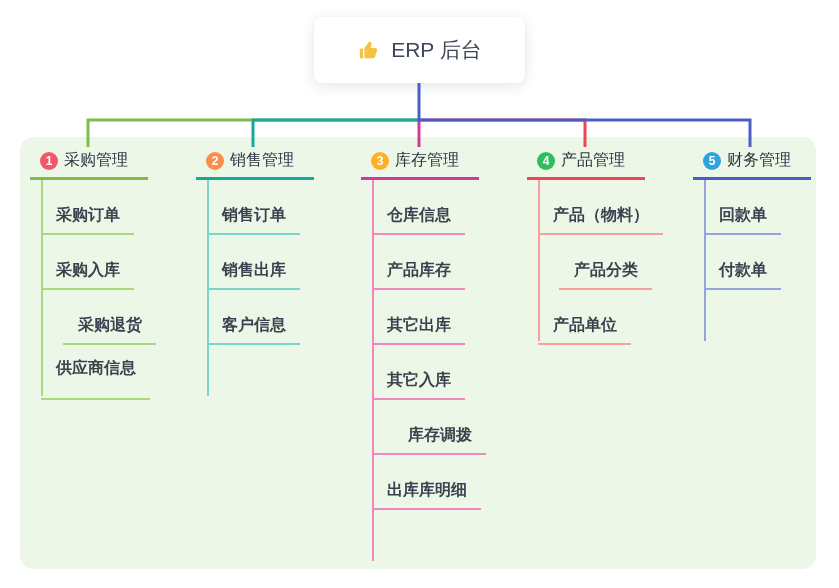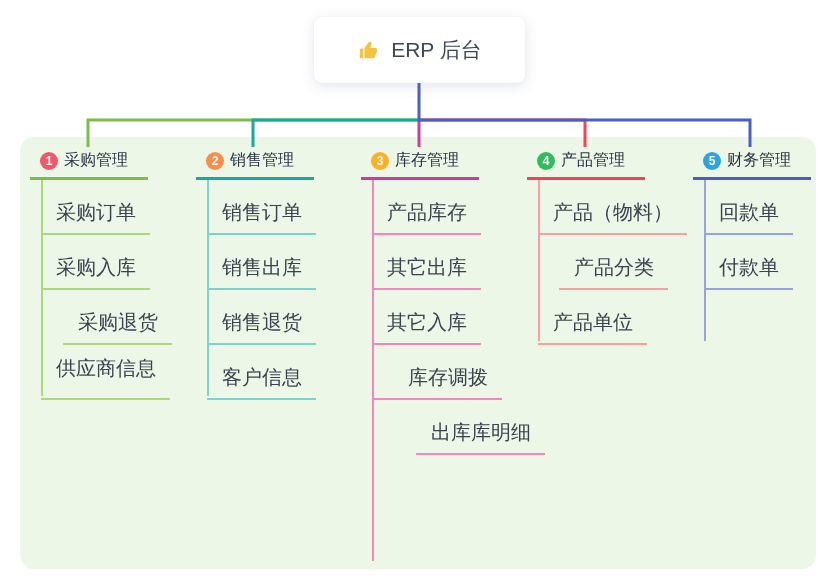--- a/index.html
+++ b/index.html
@@ -26,22 +26,22 @@
     font-size:16px;color:#2A3444;cursor:pointer;white-space:nowrap;
   }
   .badge{
     width:18px;height:18px;border-radius:50%;color:#fff;font-size:12px;font-weight:bold;
     display:flex;align-items:center;justify-content:center;flex:0 0 18px;line-height:1;
   }
   .children{position:absolute;left:11px;top:31px;}
   .vline{position:absolute;left:0;top:0;width:2px;background:#ccc;}
   .child{
     box-sizing:border-box;height:55px;display:flex;align-items:flex-end;width:max-content;
-    padding:0 14px 7px 15px;border-bottom:2px solid #ccc;font-size:20px;color:#39424E;
-    position:relative;cursor:pointer;white-space:nowrap;
+    padding:0 14px 7px 15px;border-bottom:2px solid #ccc;font-size:16px;color:#39424E;
+    position:relative;cursor:pointer;white-space:nowrap;font-weight:bold;
   }
   .child:first-child{height:51px;}
 </style>
 </head>
 <body>
 
 <div class="canvas">
 
   <div class="panel" style="background: rgb(237, 247, 231);"></div>
 
@@ -92,47 +92,47 @@
     </div>
     <div class="children">
       <div class="vline" style="background: rgb(123, 212, 203); height: 216px;"></div>
     <div class="child" style="border-bottom-color: rgb(123, 212, 203);">
             <span>销售订单</span>
           </div>
           <div class="child" style="border-bottom-color: rgb(123, 212, 203);">
             <span>销售出库</span>
           </div>
           <div class="child" style="border-bottom-color: rgb(123, 212, 203);">
-            <span>销售退货</span>
-          </div>
-          <div class="child" style="border-bottom-color: rgb(123, 212, 203);">
             <span>客户信息</span>
           </div>
         </div>
   </div>
       <div class="branch" style="left: 361px;">
     <div class="branch-header" style="border-bottom-color: rgb(206, 60, 155);">
       <span class="badge" style="background: rgb(255, 176, 37);">3</span>
       <span>库存管理</span>
     </div>
     <div class="children">
       <div class="vline" style="background: rgb(242, 135, 190); height: 381px;"></div>
+    <div class="child" style="border-bottom-color: rgb(242, 135, 190);">
+            <span>仓库信息</span>
+          </div>
           <div class="child" style="border-bottom-color: rgb(242, 135, 190); align-items: flex-end;">
             <span>产品库存</span>
           </div>
           <div class="child" style="border-bottom-color: rgb(242, 135, 190);">
             <span>其它出库</span>
           </div>
           <div class="child" style="border-bottom-color: rgb(242, 135, 190);">
             <span>其它入库</span>
           </div>
           <div class="child" style="border-bottom-color: rgb(242, 135, 190); padding-left: 36px;">
             <span>库存调拨</span>
           </div>
-          <div class="child" style="border-bottom-color: rgb(242, 135, 190); margin-left: 44px;">
+          <div class="child" style="border-bottom-color: rgb(242, 135, 190);">
             <span>出库库明细</span>
           </div>
         </div>
   </div>
       <div class="branch" style="left: 527px;">
     <div class="branch-header" style="border-bottom-color: rgb(240, 67, 83);">
       <span class="badge" style="background: rgb(46, 190, 93);">4</span>
       <span>产品管理</span>
     </div>
     <div class="children">

